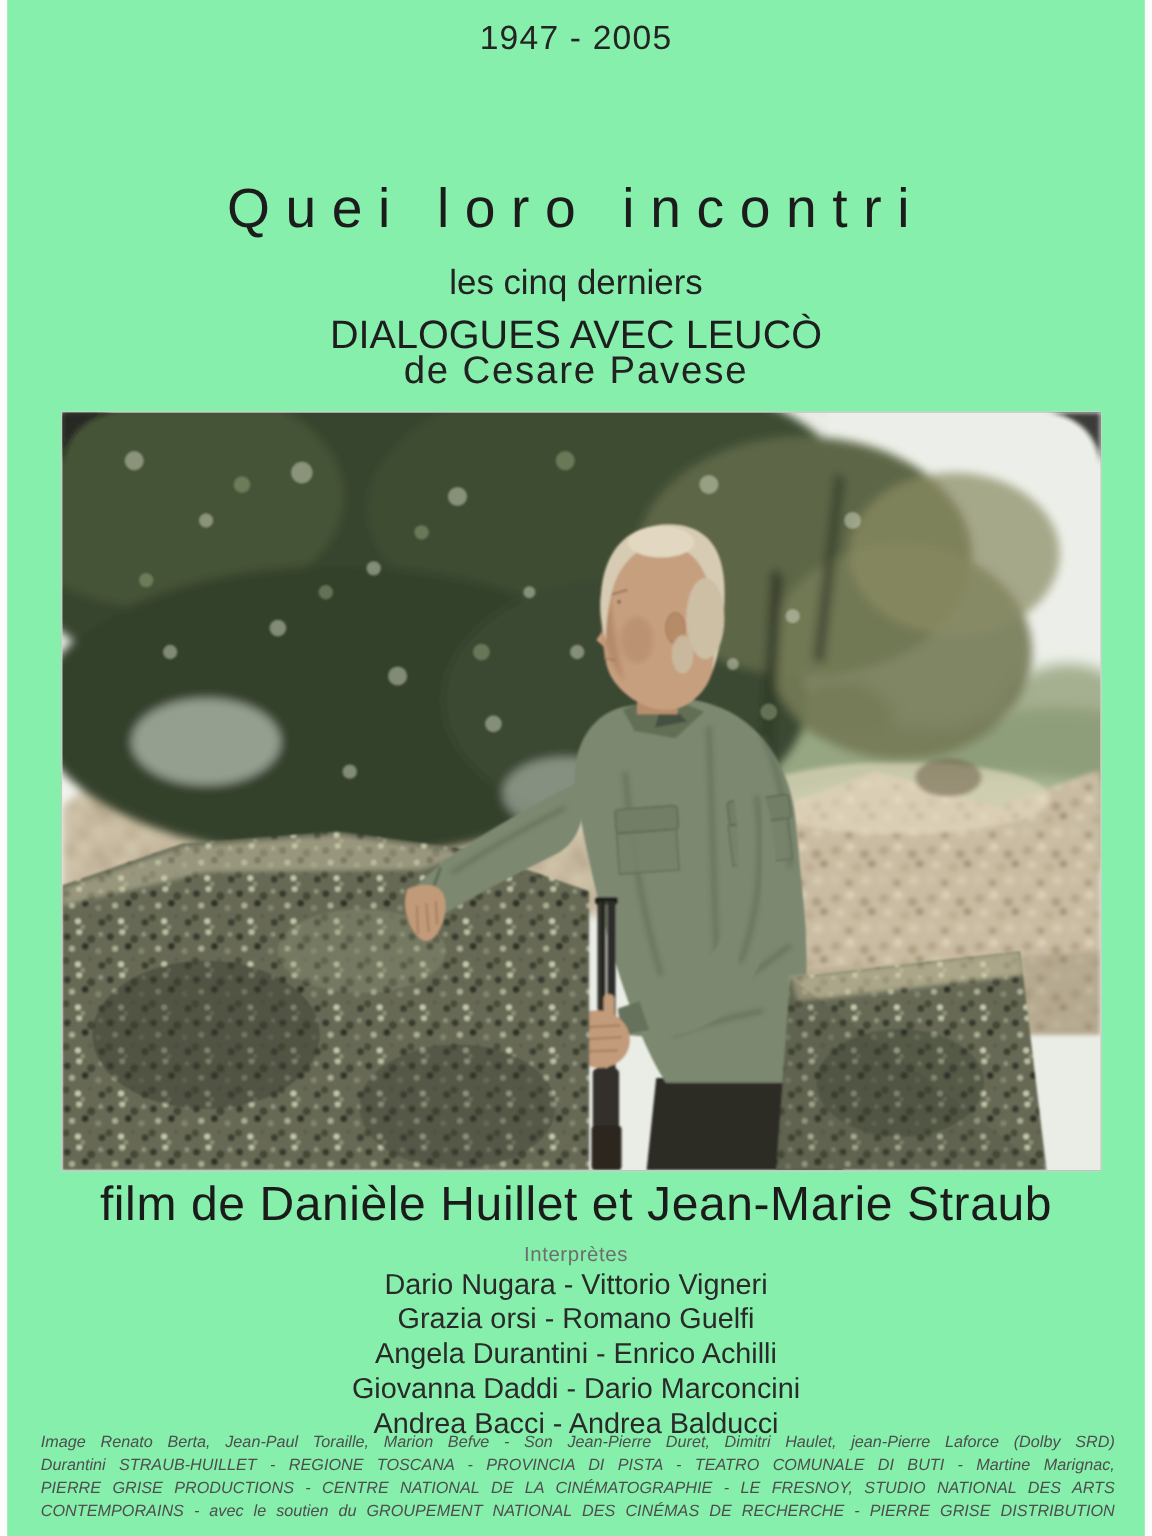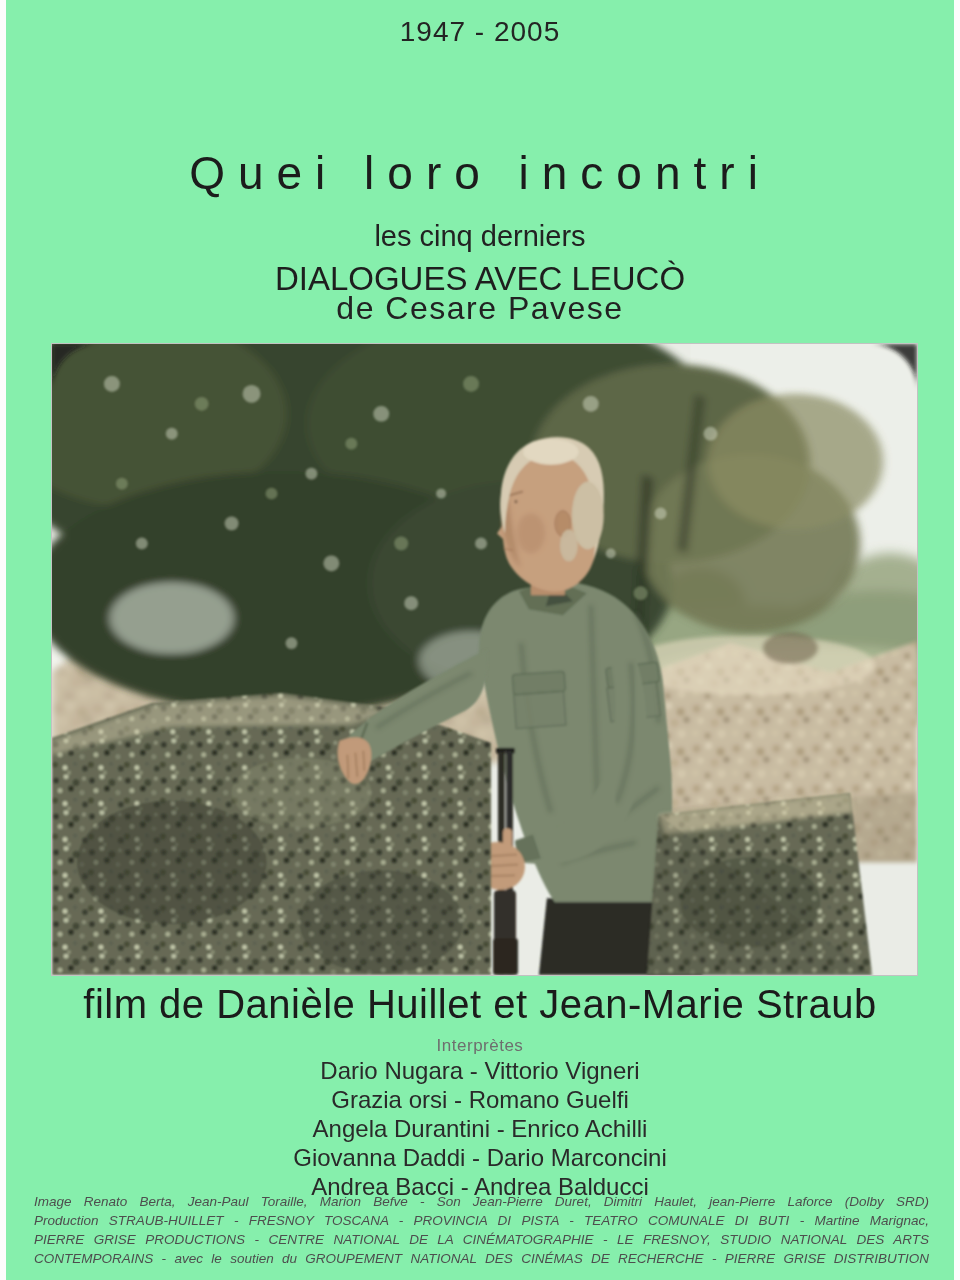--- a/index.html
+++ b/index.html
@@ -256,18 +256,18 @@
   <div class="cast">
     <div>Dario Nugara - Vittorio Vigneri</div>
     <div>Grazia orsi - Romano Guelfi</div>
     <div>Angela Durantini - Enrico Achilli</div>
     <div>Giovanna Daddi - Dario Marconcini</div>
     <div>Andrea Bacci - Andrea Balducci</div>
   </div>
 
   <div class="credits">
     <div>Image Renato Berta, Jean-Paul Toraille, Marion Befve - Son Jean-Pierre Duret, Dimitri Haulet, jean-Pierre Laforce (Dolby SRD)</div>
-    <div>Production STRAUB-HUILLET - FRESNOY TOSCANA - PROVINCIA DI PISTA - TEATRO COMUNALE DI BUTI - Martine Marignac,</div>
+    <div>Durantini STRAUB-HUILLET - REGIONE TOSCANA - PROVINCIA DI PISTA - TEATRO COMUNALE DI BUTI - Martine Marignac,</div>
     <div>PIERRE GRISE PRODUCTIONS - CENTRE NATIONAL DE LA CINÉMATOGRAPHIE - LE FRESNOY, STUDIO NATIONAL DES ARTS</div>
     <div>CONTEMPORAINS - avec le soutien du GROUPEMENT NATIONAL DES CINÉMAS DE RECHERCHE - PIERRE GRISE DISTRIBUTION</div>
   </div>
 
 </div>
 
 </body></html>

